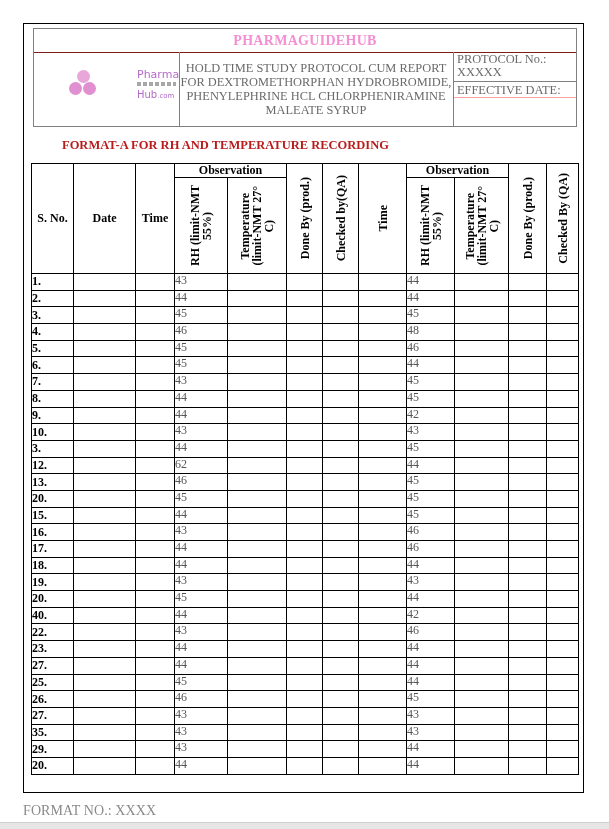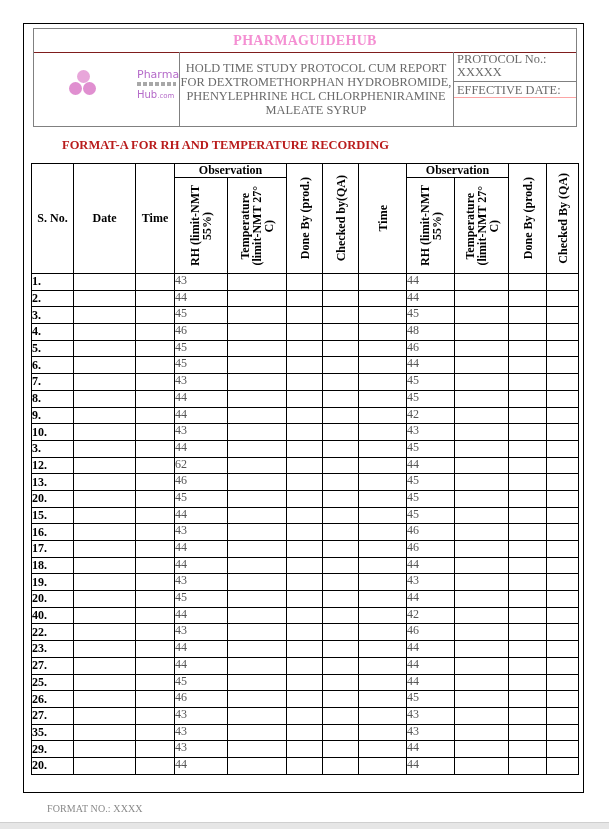--- a/index.html
+++ b/index.html
@@ -28,21 +28,21 @@
     .fmt-title { position:absolute; left:62px; top:138px; font-weight:bold; font-size:12.5px; color:#b91c1c; }
     table.grid { position:absolute; left:31px; top:163px; border-collapse:collapse; table-layout:fixed; width:547px; }
     table.grid td, table.grid th { border:1px solid #000; padding:0; font-size:12px; }
     table.grid th { font-weight:bold; color:#000; }
     th.obs { height:13px; font-size:12.5px; line-height:13px; }
     th.tall { height:95px; }
     th.vert div { writing-mode:vertical-rl; transform:rotate(180deg); margin:0 auto; text-align:center; font-size:12px; line-height:12px; white-space:pre-line; }
     td.sno { font-weight:bold; font-size:12px; padding-left:3px; color:#000; }
     td.val { font-size:11.5px; color:#555; padding-left:3px; vertical-align:top; line-height:12px; }
     tr.row td { height:15.7px; }
-    .footer { position:absolute; left:23px; top:803px; font-size:10px; color:#8a8a8a; letter-spacing:0.1px;margin-left:24px; }
+    .footer { position:absolute; left:23px; top:803px; font-size:14px; color:#8a8a8a; letter-spacing:0.1px; }
   </style>
 </head>
 <body>
 
 <div class="outer"></div>
 
 <div class="hdr">
   <div class="hdr-brand">PHARMAGUIDEHUB</div>
   <div class="hdr-logo">
     <div class="logo-circles">

